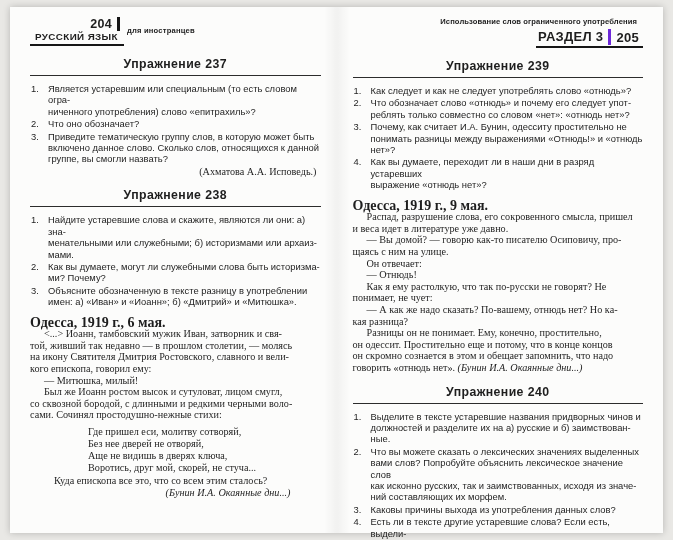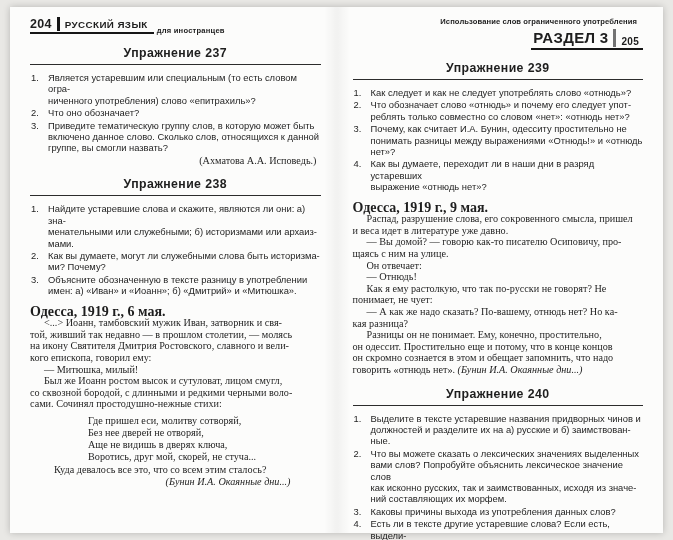--- a/index.html
+++ b/index.html
@@ -25,30 +25,30 @@
     pointer-events:none;
   }
   .page{
     width:50%;box-sizing:border-box;position:relative;
   }
   .page.left{padding:10px 16px 8px 20px;}
   .page.right{padding:10px 20px 8px 16px;}
 
   
   .lp-header{display:flex;align-items:flex-start;}
-  .lp-main{display:flex;align-items:flex-end;border-bottom:2.4px solid #161616;padding:0 4px 1px 0;}
+  .lp-main{display:flex;align-items:flex-end;border-bottom:2.4px solid #161616;padding:0 4px 1px 0;flex-direction:column;}
   .lp-num{font-size:12.5px;font-weight:bold;padding:0 5px 0 0;border-right:3px solid #161616;letter-spacing:.3px;}
   .lp-title{font-size:9.8px;font-weight:bold;padding:0 2px 1px 5px;letter-spacing:.4px;}
   .lp-sub{font-size:7.6px;font-weight:bold;margin:9px 0 0 3px;letter-spacing:.2px;}
 
   .rp-header{display:flex;justify-content:flex-end;align-items:flex-end;flex-direction:column;}
   .rp-running{font-size:7.6px;font-weight:bold;padding:0 6px 3px 0;letter-spacing:.1px;}
   .rp-main{display:flex;align-items:flex-end;border-bottom:2.4px solid #161616;padding:0 2px 1px 2px;}
-  .rp-section{font-size:15px;font-weight:bold;padding:0 5px 1px 0;border-right:3px solid #737373;letter-spacing:.3px;}
-  .rp-num{font-size:10px;font-weight:bold;padding:0 2px 0 5px;letter-spacing:.3px;}
+  .rp-section{font-size:13px;font-weight:bold;padding:0 5px 1px 0;border-right:3px solid #6d28d9;letter-spacing:.3px;}
+  .rp-num{font-size:13px;font-weight:bold;padding:0 2px 0 5px;letter-spacing:.3px;}
 
   
   .ex-heading{
     margin-top:11px;margin-bottom:7px;
     text-align:center;font-weight:bold;font-size:12.3px;
     border-bottom:1.3px solid #2c2c2c;padding-bottom:4px;
     letter-spacing:.4px;
   }
 
   
@@ -135,21 +135,21 @@
 на икону Святителя Дмитрия Ростовского, славного и вели-
 кого епископа, говорил ему:</div>
       <div class="para">— Митюшка, милый!</div>
       <div class="para">Был же Иоанн ростом высок и сутуловат, лицом смугл,
 со сквозной бородой, с длинными и редкими черными воло-
 сами. Сочинял простодушно-нежные стихи:</div>
       <div class="verse">Где пришел еси, молитву сотворяй,
 Без нее дверей не отворяй,
 Аще не видишь в дверях ключа,
 Воротись, друг мой, скорей, не стуча...</div>
-      <div class="closing">Куда девалось все это, что со всем этим сталось?</div>
+      <div class="closing">Куда епископа все это, что со всем этим сталось?</div>
       <div class="verse-attr">(Бунин И.А.  Окаянные дни...)</div>
     </div>
 
   </div>
 
   <div class="page right">
 
     <div class="rp-header">
       <span class="rp-running">Использование слов ограниченного употребления</span>
       <div class="rp-main">

